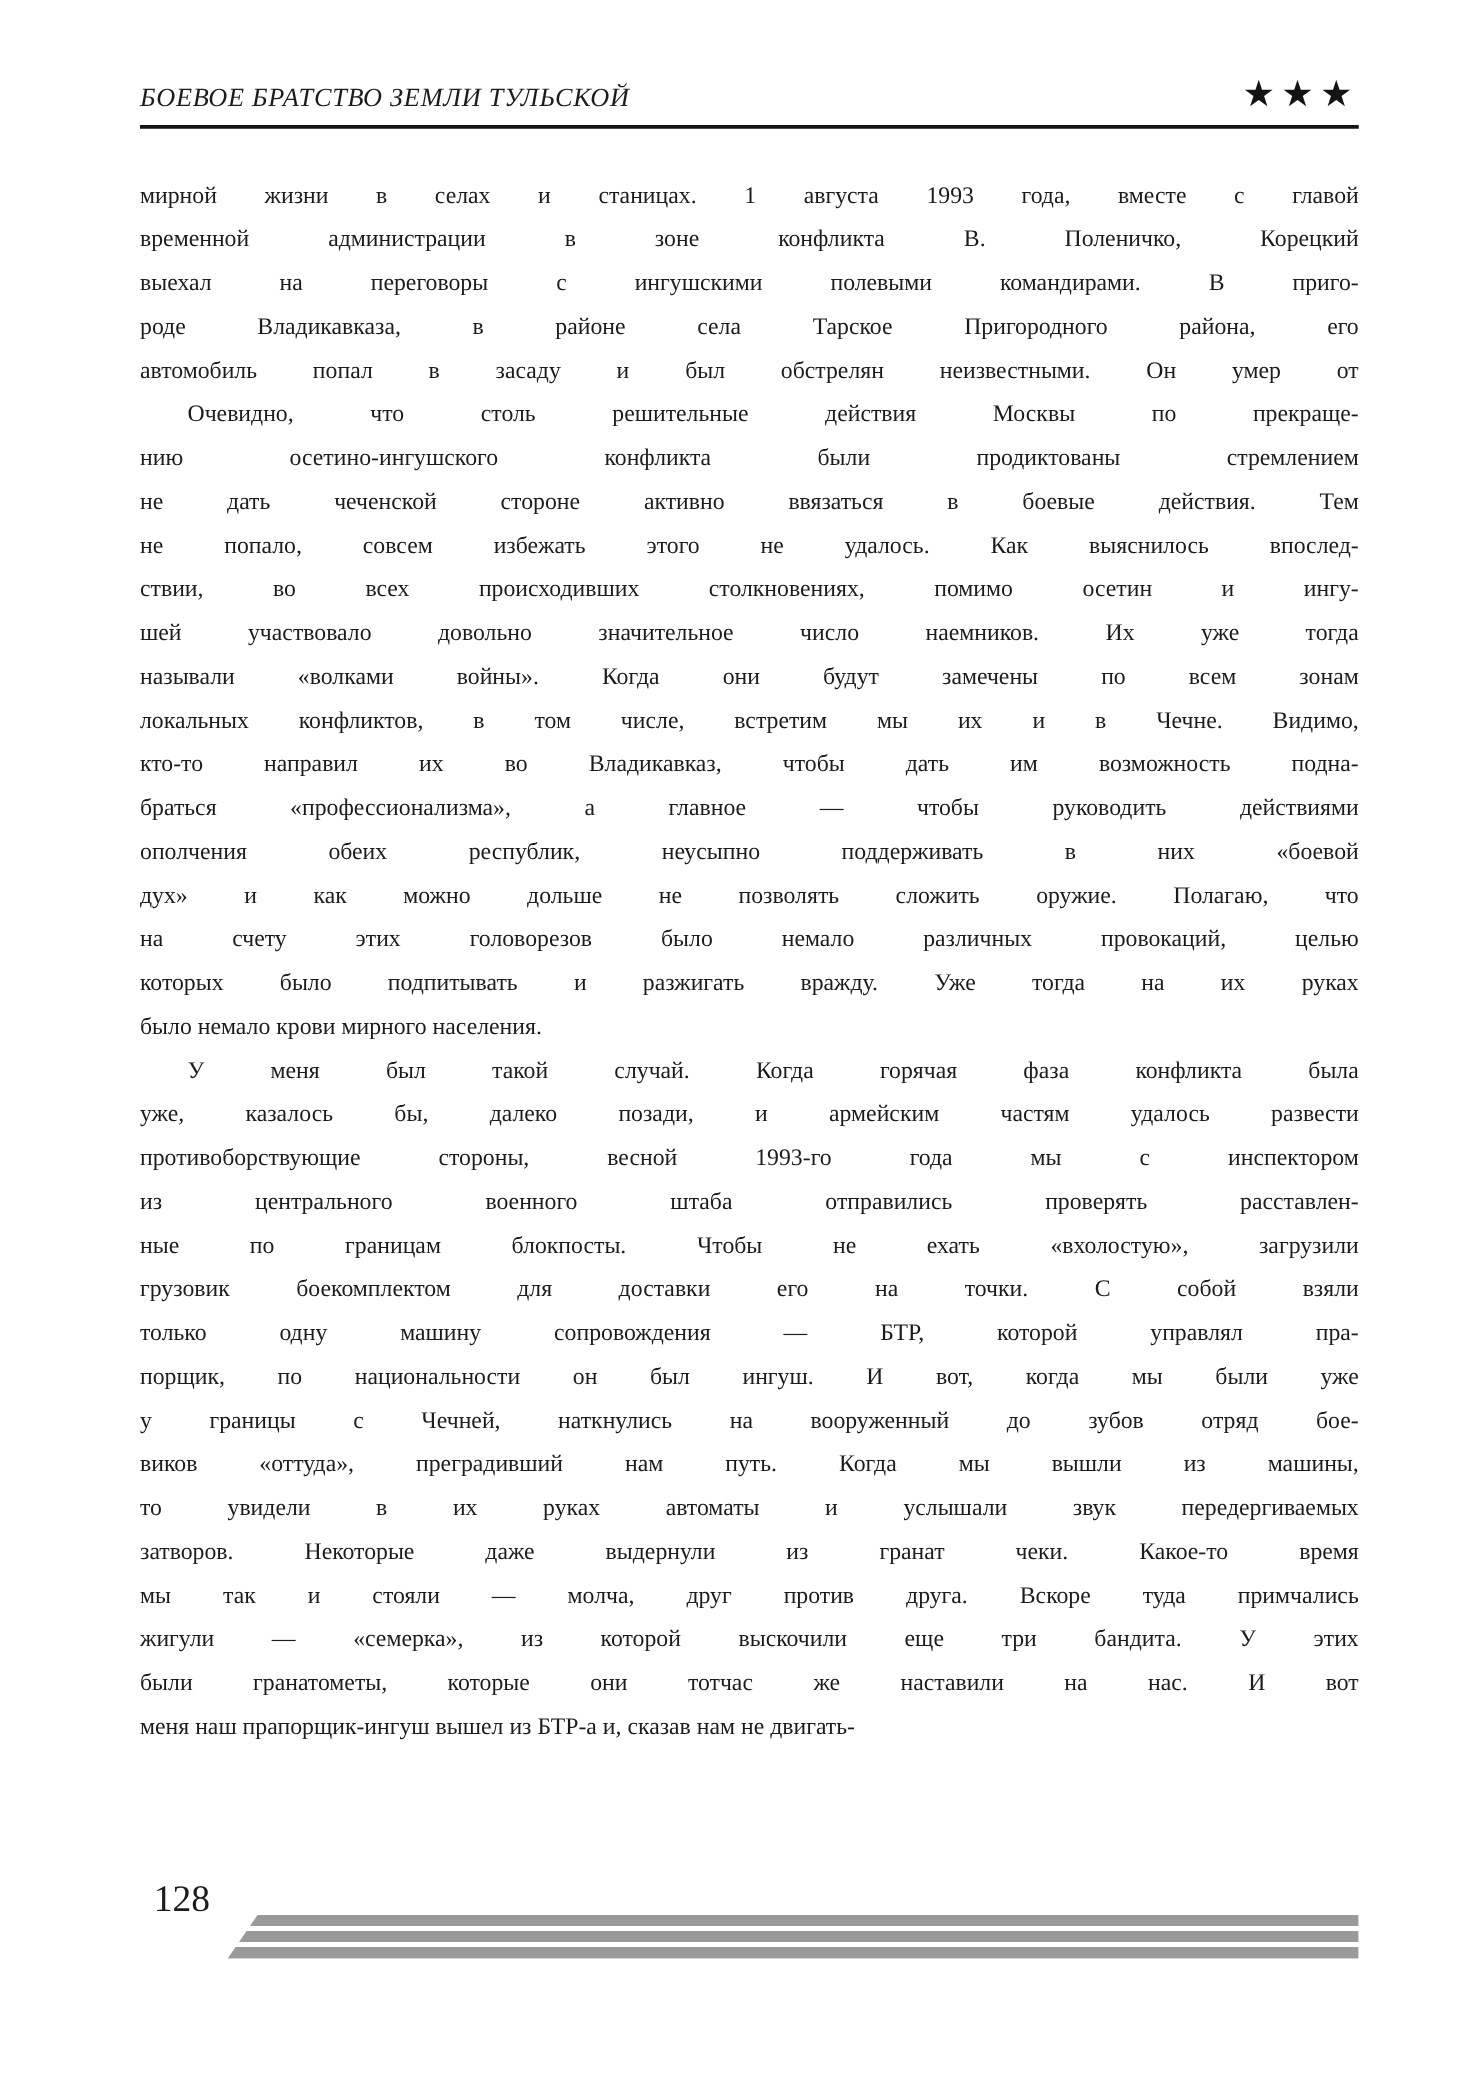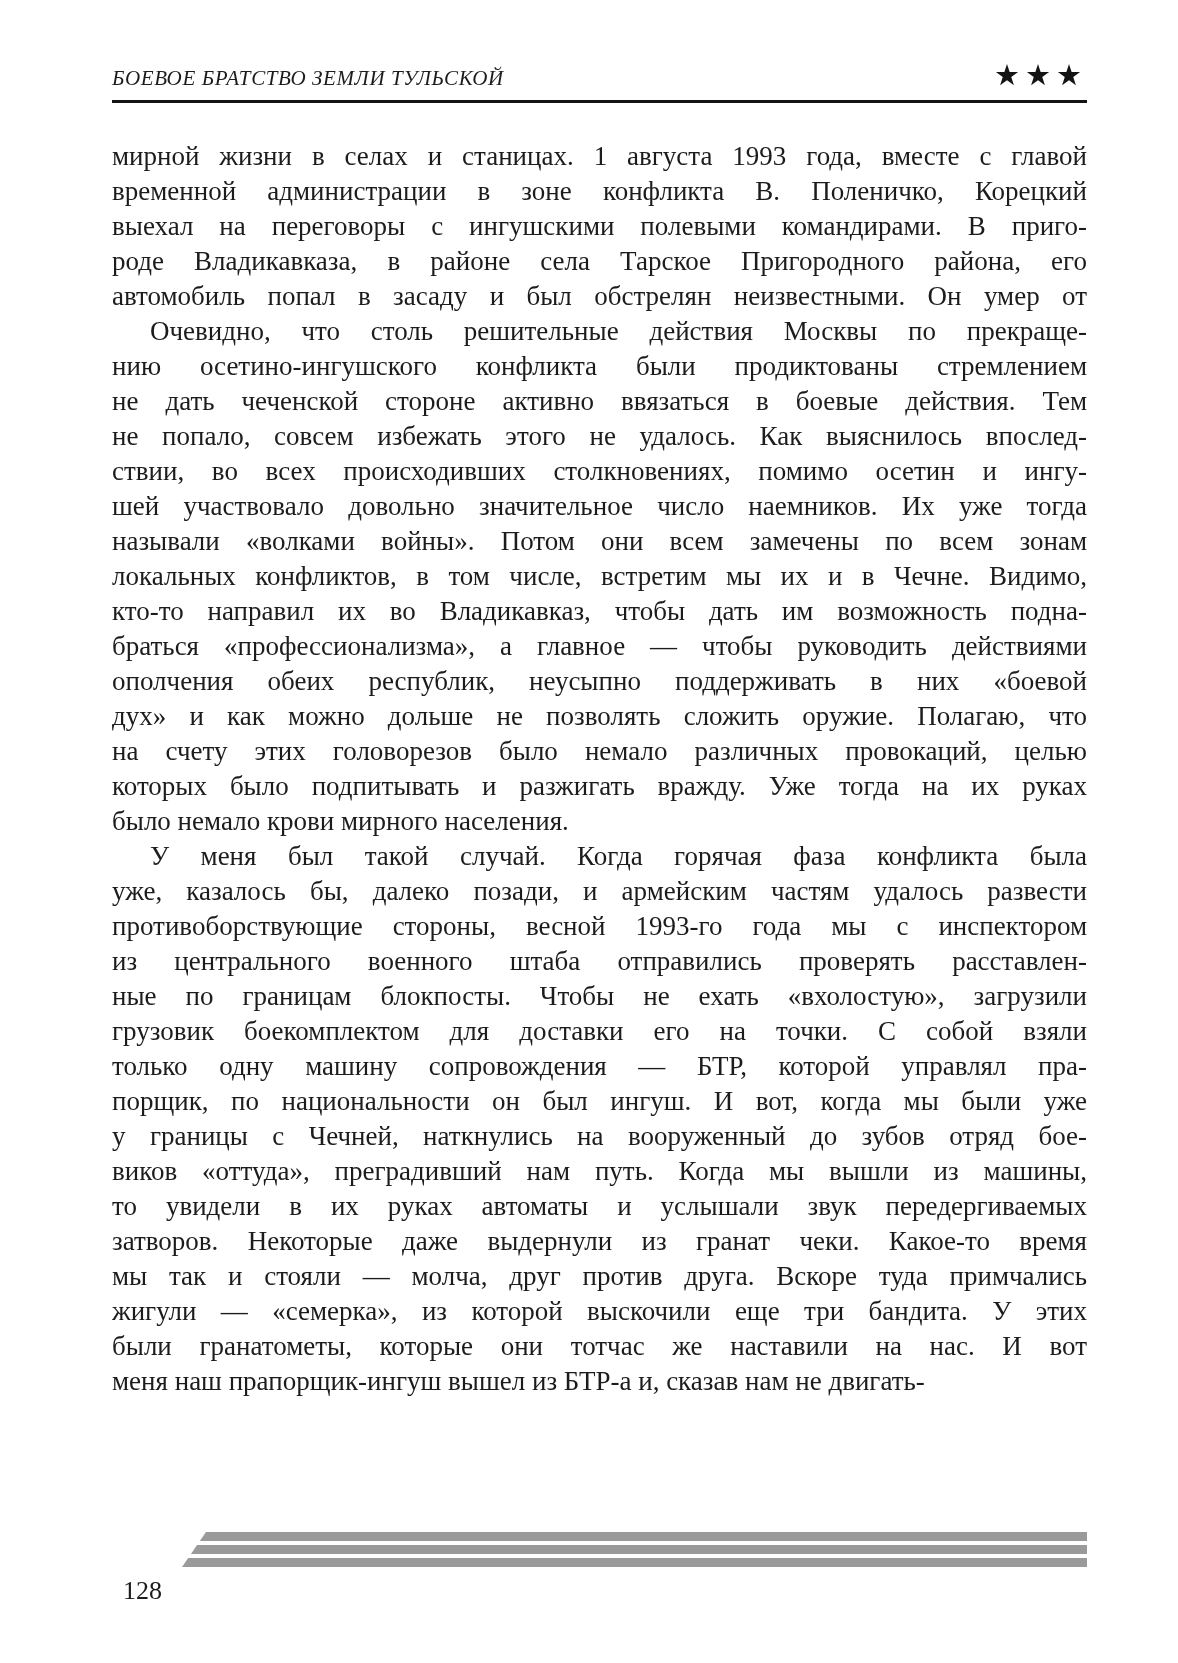--- a/index.html
+++ b/index.html
@@ -55,21 +55,21 @@
     top: 100px;
     height: 3px;
     background: var(--rule-color, #141414);
   }
   
   .body-text {
     position: absolute;
     left: 112px;
     right: 91px;
     top: 139px;
-    font-size: 27px;
+    font-size: 19px;
     line-height: 35px;
     color: var(--text-color, #1c1c1c);
   }
   .paragraph {
     margin: 0;
   }
   .text-line {
     text-align: justify;
     text-align-last: justify;
     height: 35px;
@@ -79,22 +79,22 @@
   .text-line.last {
     text-align-last: left;
   }
   .text-line.indent {
     text-indent: 38px;
   }
   
   .page-number {
     position: absolute;
     left: 123px;
-    top: 1572px;
-    font-size: 26px;
+    top: 1501px;
+    font-size: 30px;
     line-height: 38px;
     color: var(--text-color, #1c1c1c);
   }
   .footer-stripes {
     position: absolute;
     left: 182px;
     right: 91px;
     top: 1532px;
     height: 35px;
     background: repeating-linear-gradient(
@@ -128,21 +128,21 @@
         <div class="text-line">роде Владикавказа, в районе села Тарское Пригородного района, его</div>
         <div class="text-line">автомобиль попал в засаду и был обстрелян неизвестными. Он умер от</div>
       </div>
       <div class="paragraph">
         <div class="text-line indent">Очевидно, что столь решительные действия Москвы по прекраще-</div>
         <div class="text-line">нию осетино-ингушского конфликта были продиктованы стремлением</div>
         <div class="text-line">не дать чеченской стороне активно ввязаться в боевые действия. Тем</div>
         <div class="text-line">не попало, совсем избежать этого не удалось. Как выяснилось впослед-</div>
         <div class="text-line">ствии, во всех происходивших столкновениях, помимо осетин и ингу-</div>
         <div class="text-line">шей участвовало довольно значительное число наемников. Их уже тогда</div>
-        <div class="text-line">называли «волками войны». Потом они всем замечены по всем зонам</div>
+        <div class="text-line">называли «волками войны». Когда они будут замечены по всем зонам</div>
         <div class="text-line">локальных конфликтов, в том числе, встретим мы их и в Чечне. Видимо,</div>
         <div class="text-line">кто-то направил их во Владикавказ, чтобы дать им возможность подна-</div>
         <div class="text-line">браться «профессионализма», а главное — чтобы руководить действиями</div>
         <div class="text-line">ополчения обеих республик, неусыпно поддерживать в них «боевой</div>
         <div class="text-line">дух» и как можно дольше не позволять сложить оружие. Полагаю, что</div>
         <div class="text-line">на счету этих головорезов было немало различных провокаций, целью</div>
         <div class="text-line">которых было подпитывать и разжигать вражду. Уже тогда на их руках</div>
         <div class="text-line last">было немало крови мирного населения.</div>
       </div>
       <div class="paragraph">

